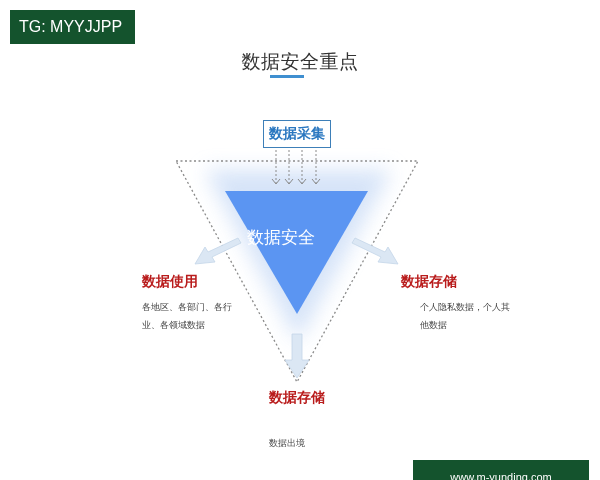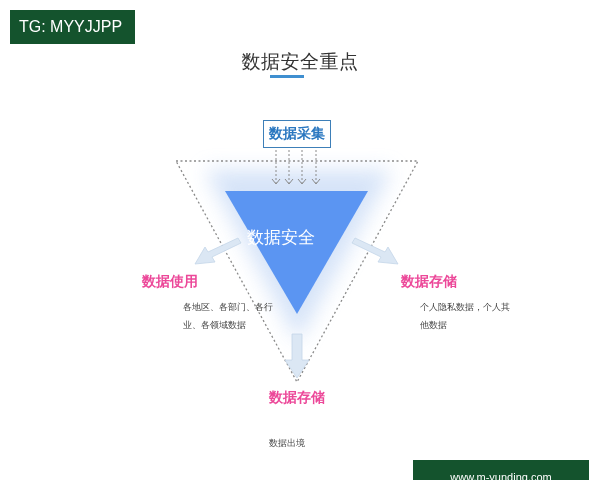--- a/index.html
+++ b/index.html
@@ -74,33 +74,33 @@
       left: 247px;
       top: 226px;
       width: 100px;
       text-align: left;
       color: #ffffff;
       font-size: 17px;
     }
 
     .node-title {
       position: absolute;
-      color: #ec4899;
+      color: #b91c1c;
       font-weight: bold;
       font-size: 14px;
       white-space: nowrap;
     }
     .node-desc {
       position: absolute;
       color: #444444;
       font-size: 9px;
       line-height: 18px;
     }
     .left-title { left: 142px; top: 273px; }
-    .left-desc { left: 142px; top: 298px; width: 96px; margin-left: 41px; }
+    .left-desc { left: 142px; top: 298px; width: 96px; }
     .right-title { left: 401px; top: 273px; }
     .right-desc { left: 420px; top: 298px; width: 96px; }
     .bottom-title { left: 269px; top: 389px; }
     .bottom-desc { left: 269px; top: 434px; width: 80px; }
   </style>
 </head>
 <body>
 
 <div class="watermark wm-top">TG: MYYJJPP</div>
 

